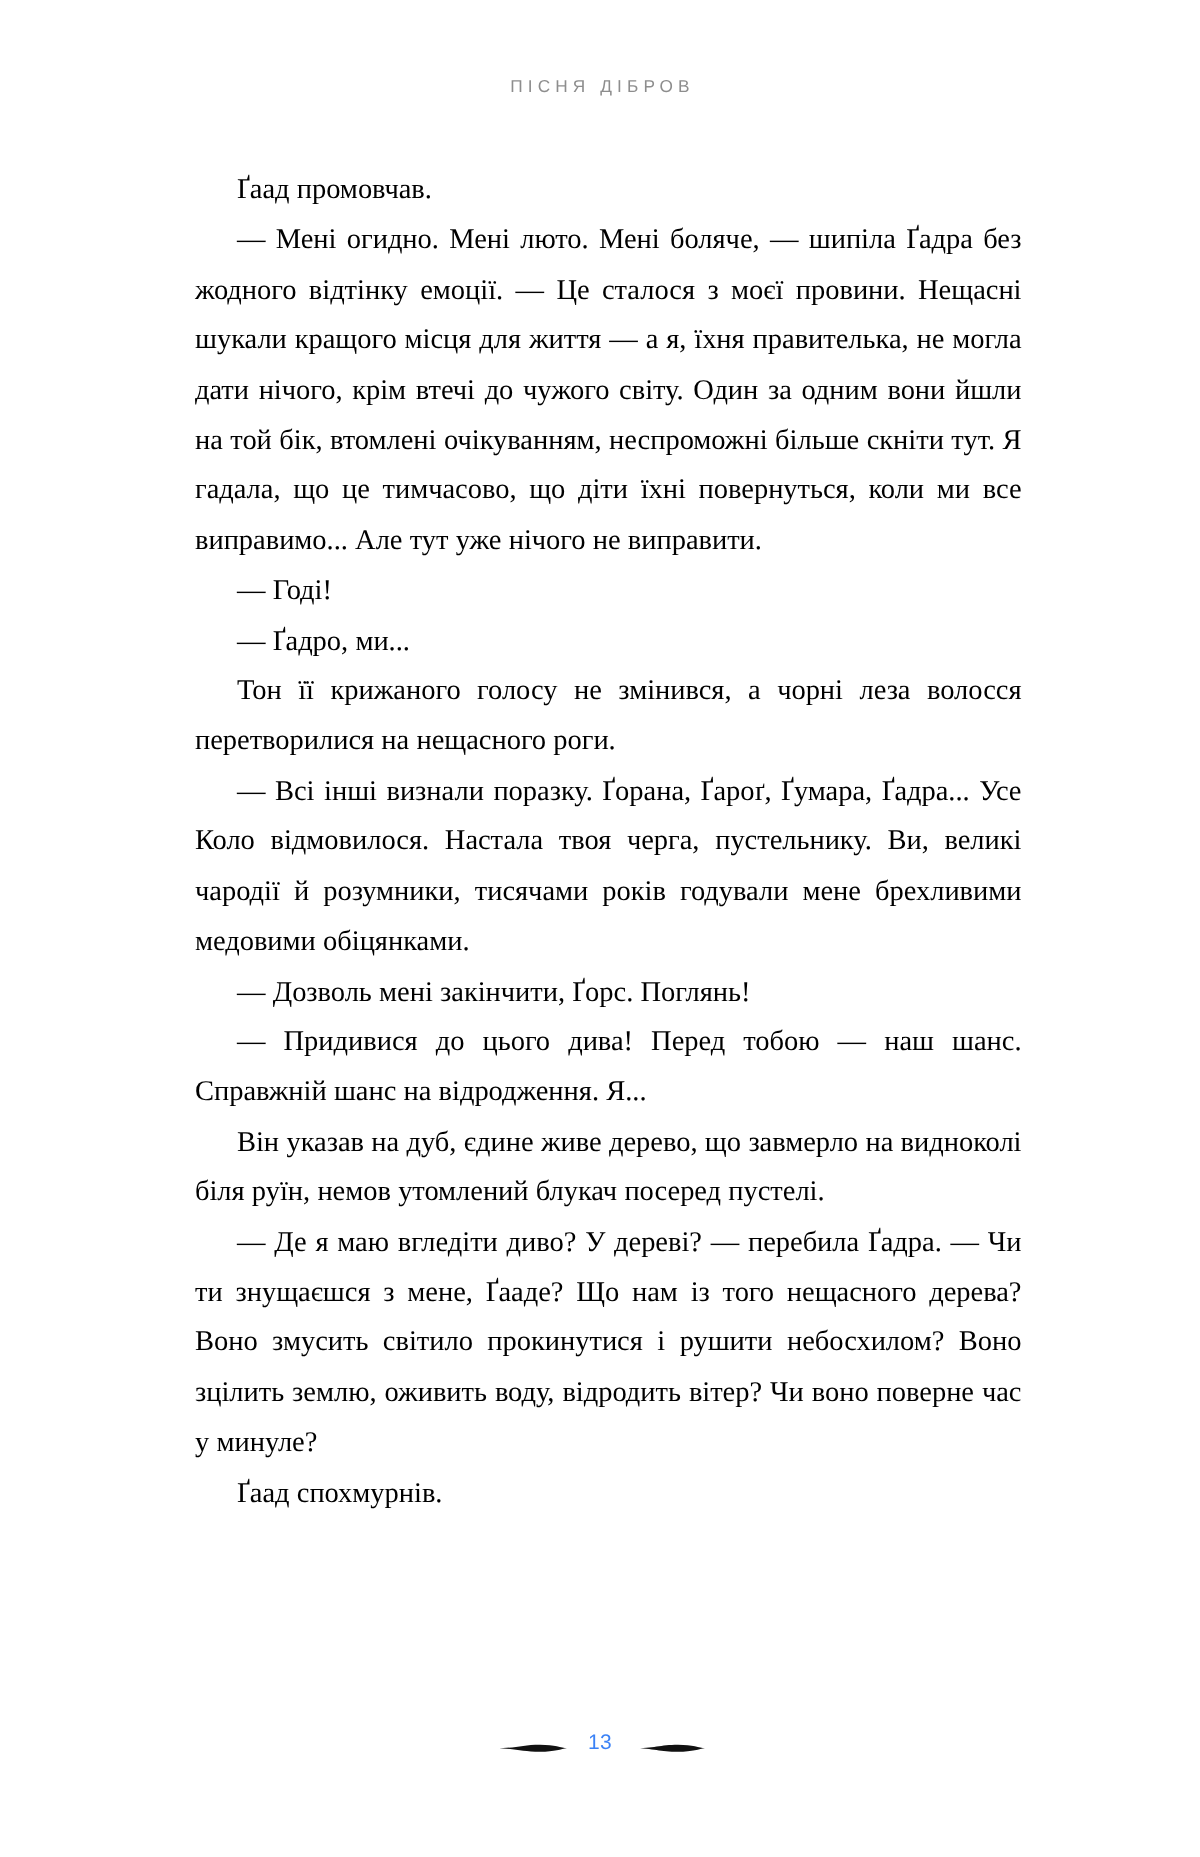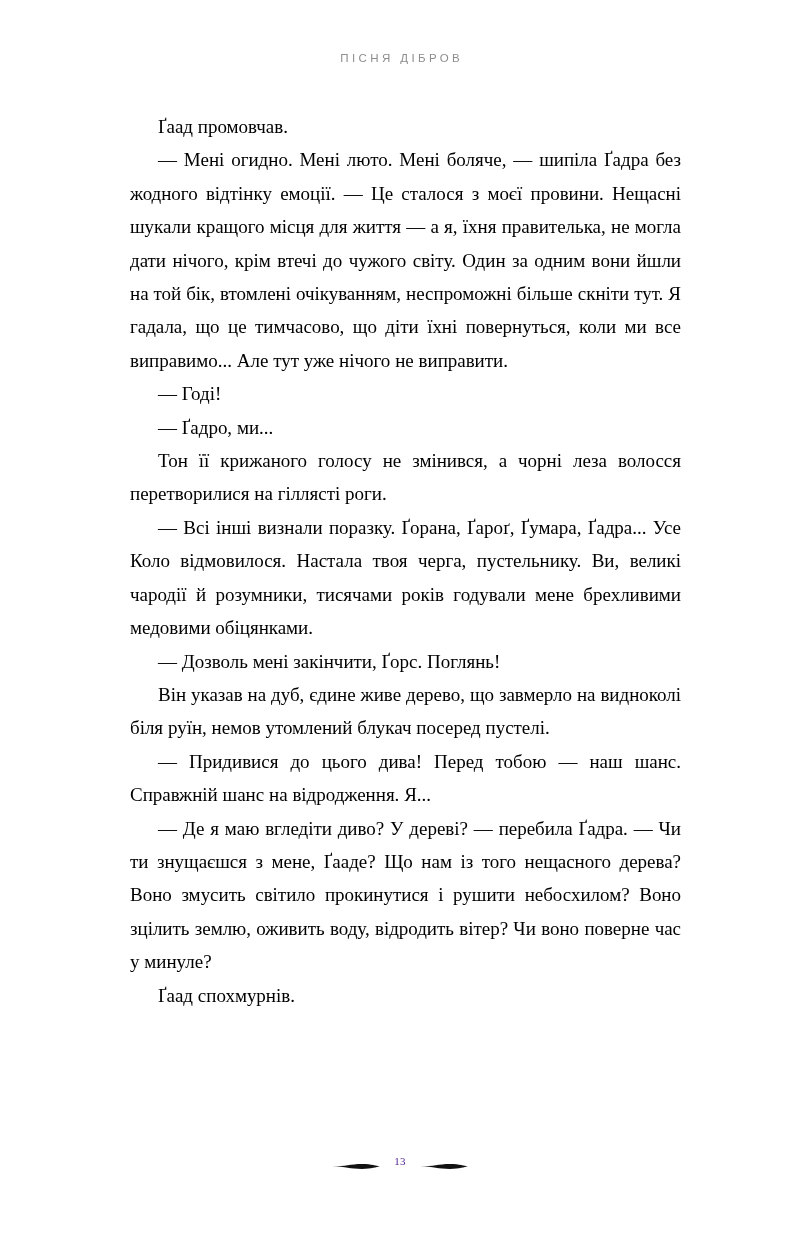--- a/index.html
+++ b/index.html
@@ -72,24 +72,24 @@
     left: 0;
     top: 1148px;
     width: 800px;
     display: flex;
     align-items: center;
     justify-content: center;
     gap: 14px;
     height: 26px;
   }
   .folio-number {
-    font-family: Liberation Serif, serif;
-    font-size: 11px;
+    font-family: Liberation Sans, sans-serif;
+    font-size: 14px;
     line-height: 20px;
-    color: #4c1d95;
+    color: #3b82f6;
     letter-spacing: 0.2px;
   }
   .ornament {
     display: block;
     width: 48px;
     height: 9px;
     overflow: visible;
   }
 </style>
 </head>
@@ -97,25 +97,25 @@
 
 <div class="page">
 
   <div class="running-head">Пісня дібров</div>
 
   <div class="textblock">
       <p>Ґаад промовчав.</p>
       <p>— Мені огидно. Мені люто. Мені боляче, — шипіла Ґадра без жодного відтінку емоції. — Це сталося з моєї провини. Нещасні шукали кращого місця для життя — а я, їхня правителька, не могла дати нічого, крім втечі до чужого світу. Один за одним вони йшли на той бік, втомлені очікуванням, неспроможні більше скніти тут. Я гадала, що це тимчасово, що діти їхні повернуться, ко­ли ми все виправимо... Але тут уже нічого не виправити.</p>
       <p>— Годі!</p>
       <p>— Ґадро, ми...</p>
-      <p>Тон її крижаного голосу не змінився, а чорні леза волосся перетворилися на гіллясті роги.</p>
+      <p>Тон її крижаного голосу не змінився, а чорні леза волосся перетворилися на нещасного роги.</p>
       <p>— Всі інші визнали поразку. Ґорана, Ґароґ, Ґумара, Ґадра... Усе Коло відмовилося. Настала твоя черга, пустель­нику. Ви, великі чародії й розумники, тисячами років го­дували мене брехливими медовими обіцянками.</p>
       <p>— Дозволь мені закінчити, Ґорс. Поглянь!</p>
+      <p>— Придивися до цього дива! Перед тобою — наш шанс. Справжній шанс на відродження. Я...</p>
       <p>Він указав на дуб, єдине живе дерево, що завмерло на видноколі біля руїн, немов утомлений блукач посе­ред пустелі.</p>
-      <p>— Придивися до цього дива! Перед тобою — наш шанс. Справжній шанс на відродження. Я...</p>
       <p>— Де я маю вгледіти диво? У дереві? — перебила Ґадра. — Чи ти знущаєшся з мене, Ґааде? Що нам із то­го нещасного дерева? Воно змусить світило прокинути­ся і рушити небосхилом? Воно зцілить землю, оживить воду, відродить вітер? Чи воно поверне час у минуле?</p>
       <p>Ґаад спохмурнів.</p>
     </div>
 
   <div class="folio">
     <span class="ornament">
       <svg width="48" height="9" viewBox="0 0 48 9" xmlns="http://www.w3.org/2000/svg">
         <path d="M0 4.5 C 14 4.5, 18 2.1, 30 2.1 C 40 2.1, 44 4.1, 48 4.5 C 44 4.9, 40 6.9, 30 6.9 C 18 6.9, 14 4.5, 0 4.5 Z" fill="#111111"></path>
       </svg>
     </span>

